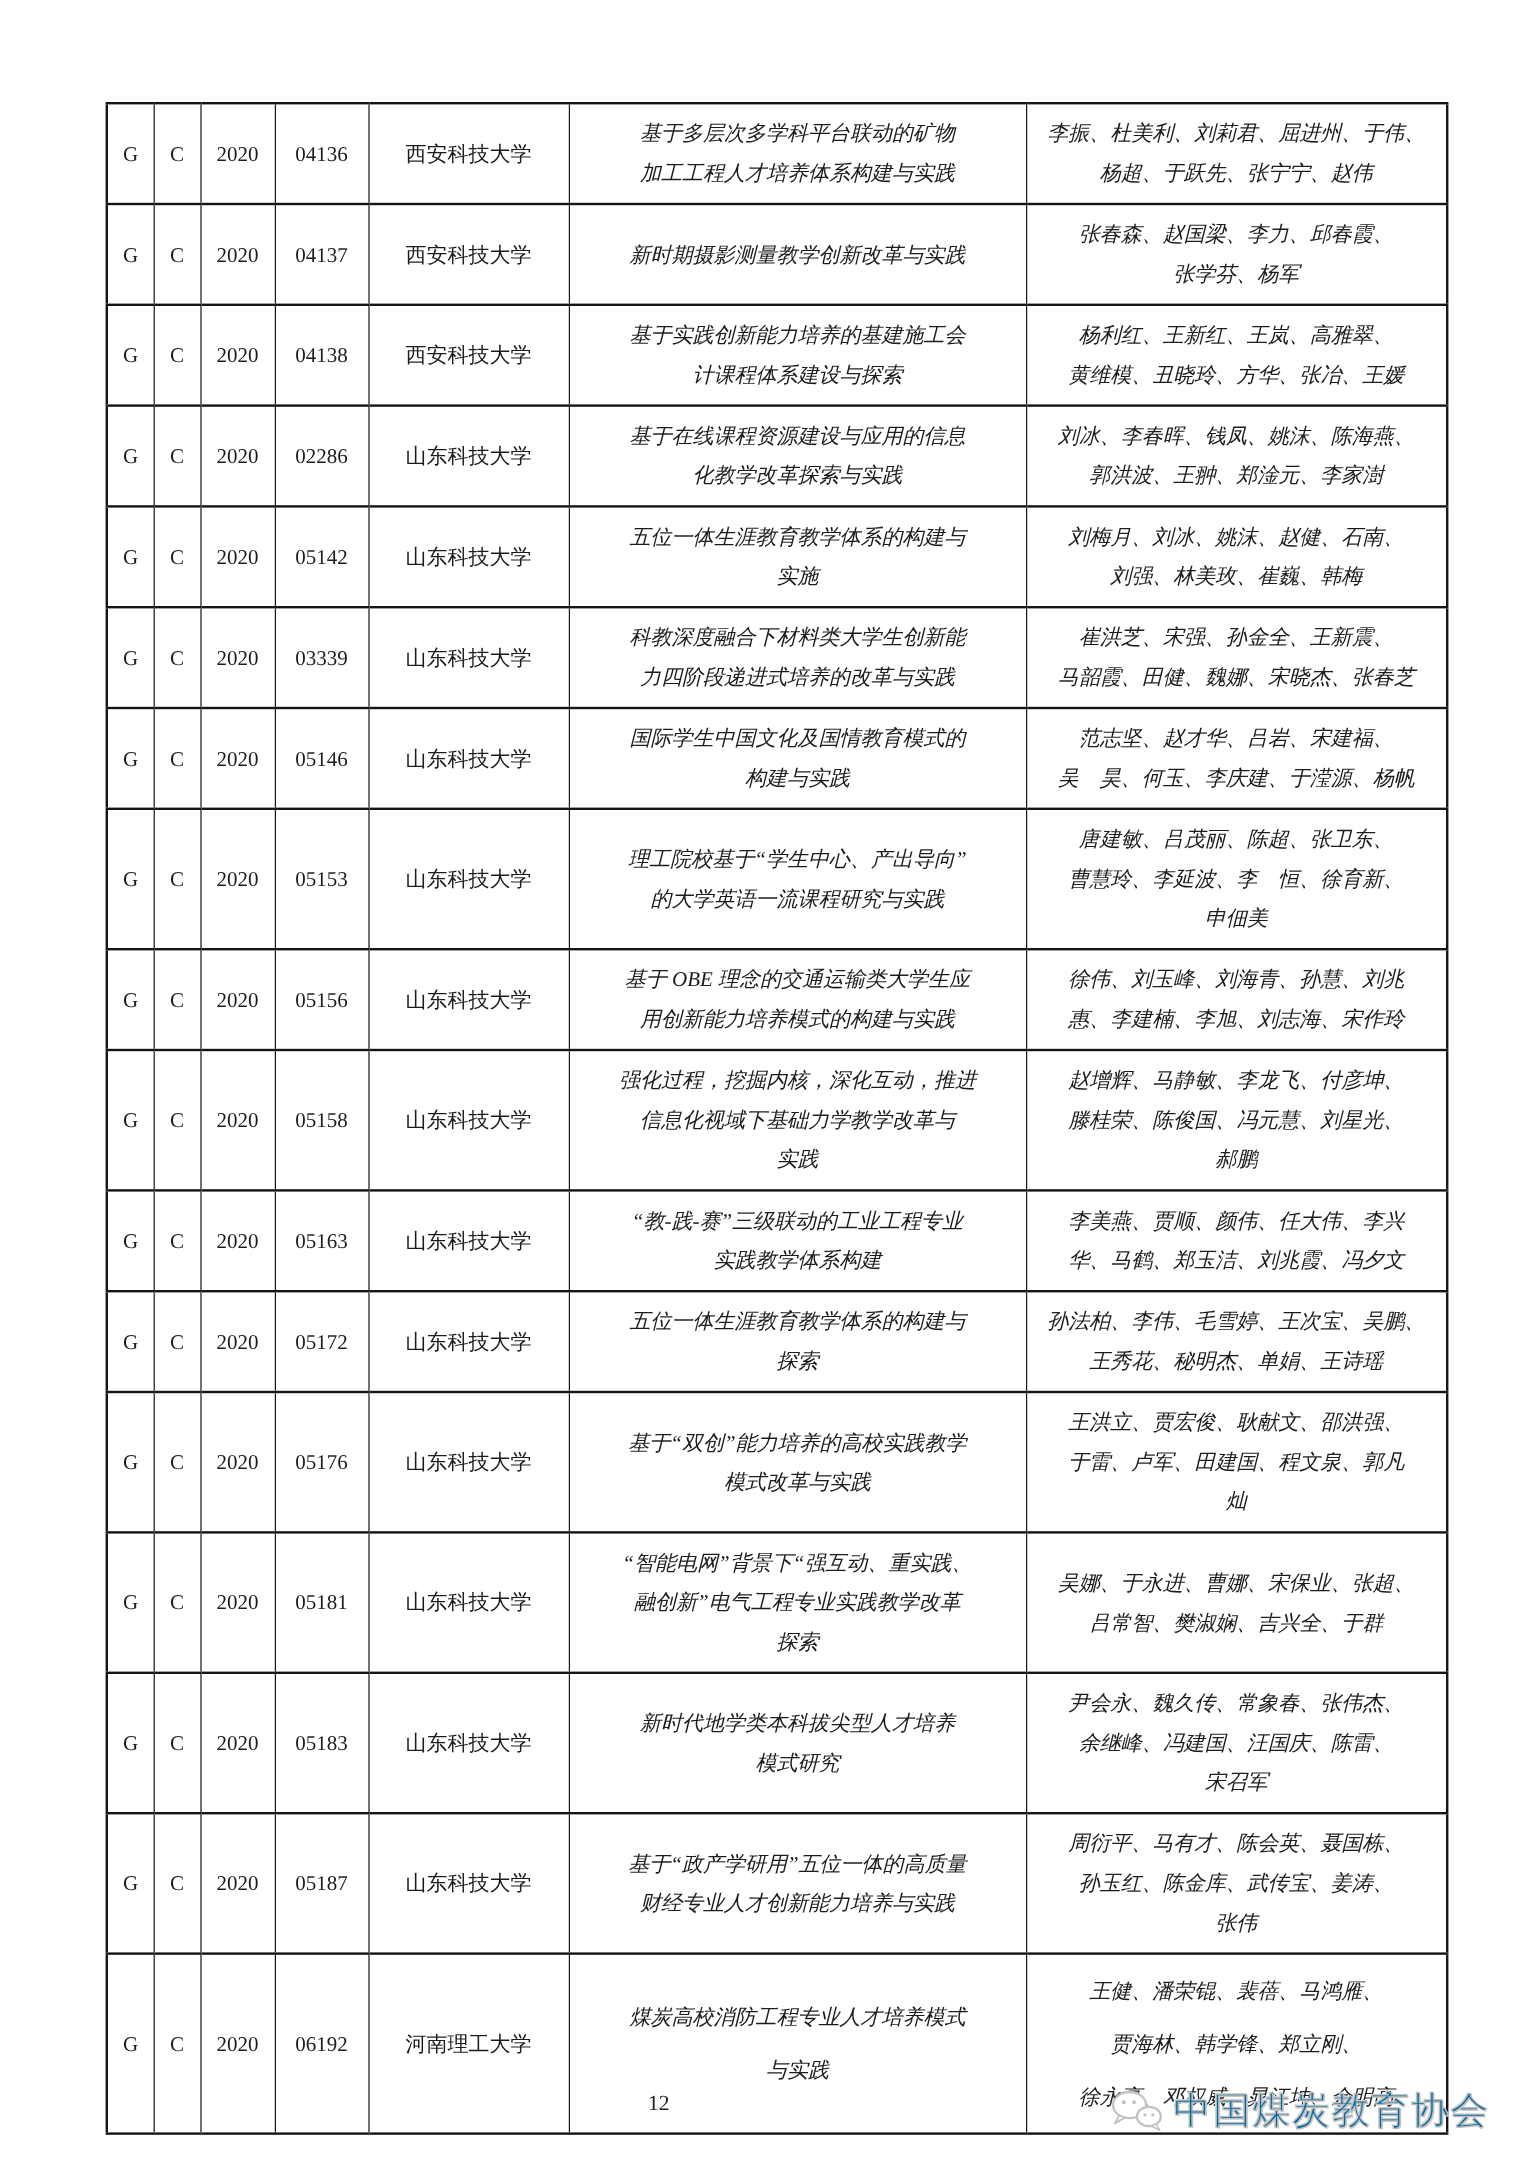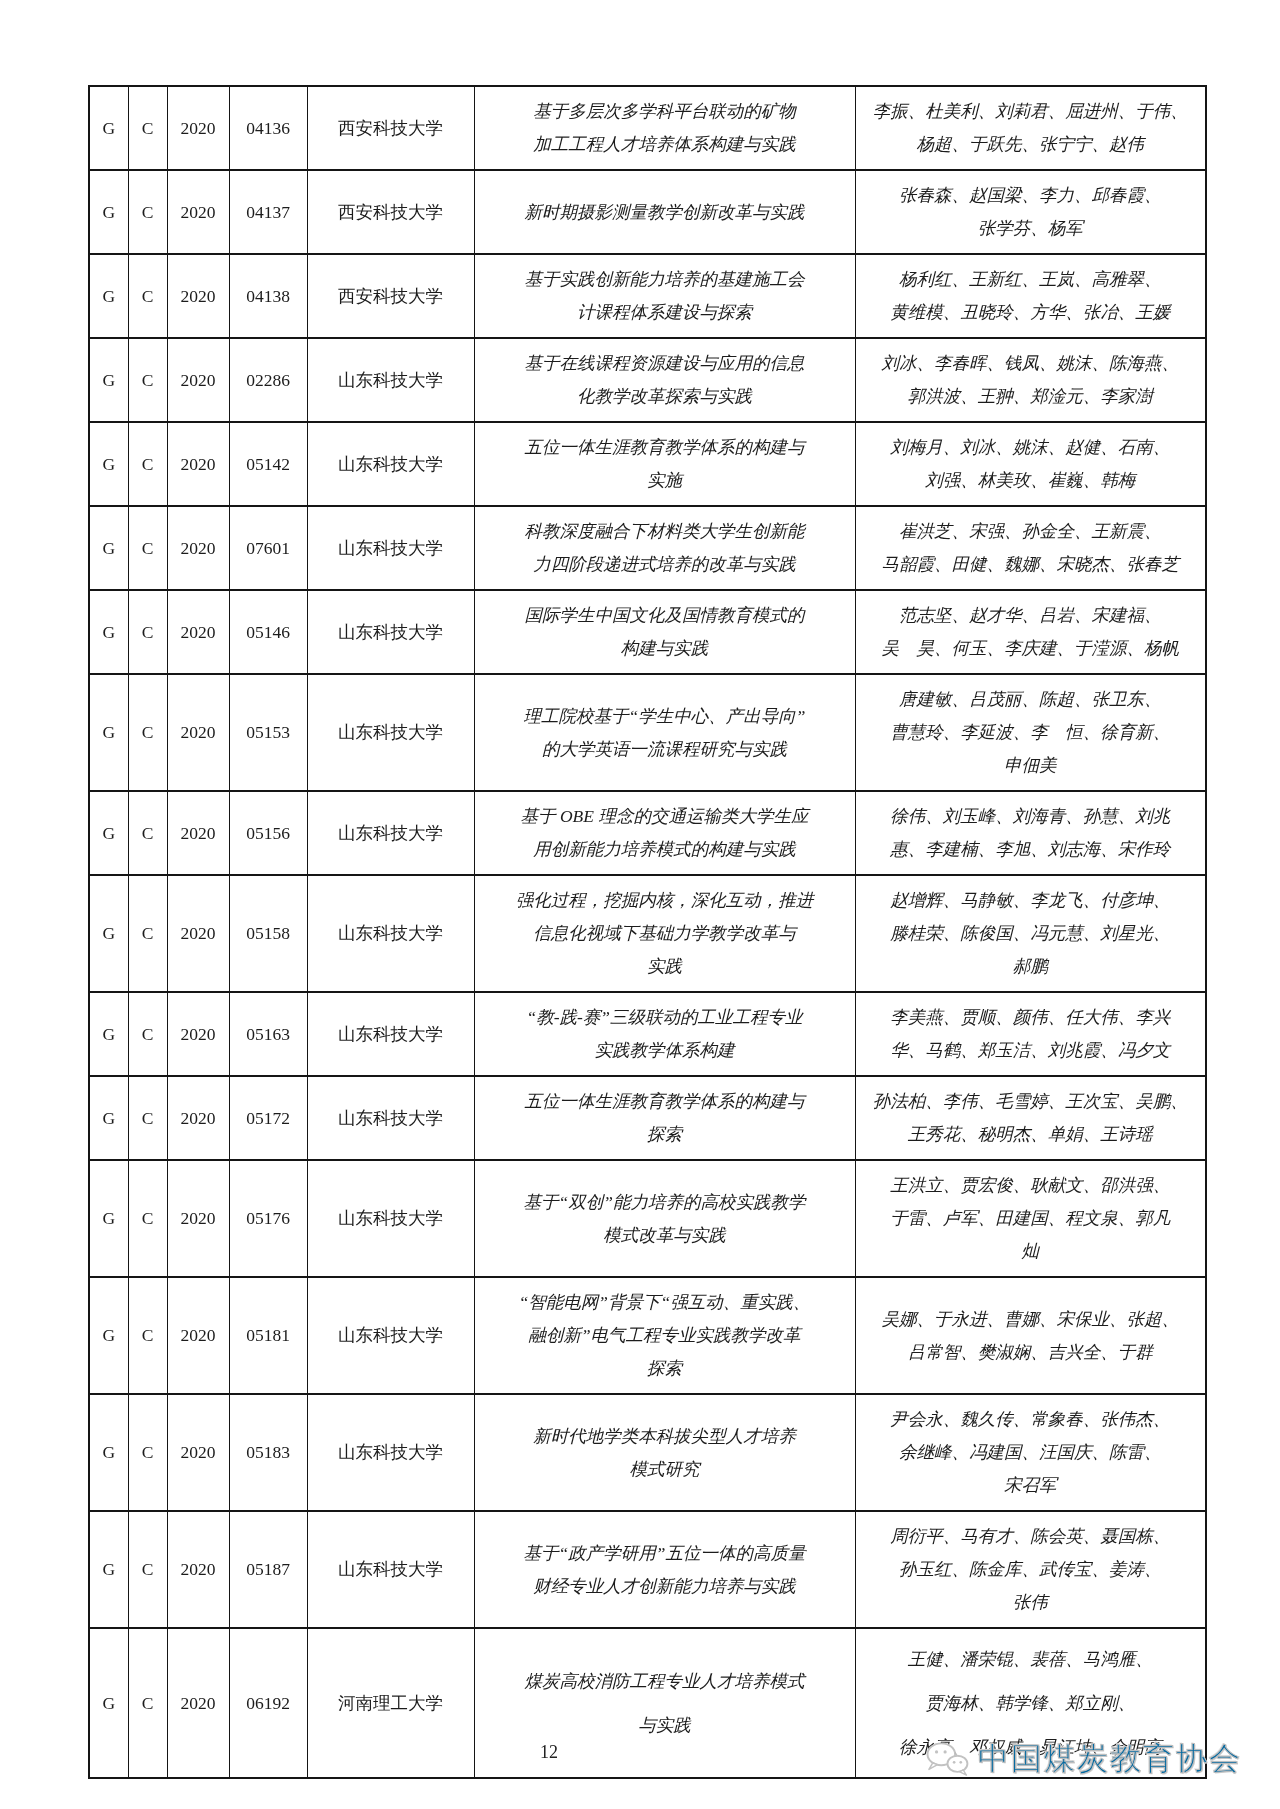--- a/index.html
+++ b/index.html
@@ -134,21 +134,21 @@
     <td class="c-univ">山东科技大学</td>
     <td class="c-title">五位一体生涯教育教学体系的构建与
 实施</td>
     <td class="c-members">刘梅月、刘冰、姚沫、赵健、石南、
 刘强、林美玫、崔巍、韩梅</td>
   </tr>
         <tr>
     <td class="c-grade">G</td>
     <td class="c-cat">C</td>
     <td class="c-year">2020</td>
-    <td class="c-code">07601</td>
+    <td class="c-code">03339</td>
     <td class="c-univ">山东科技大学</td>
     <td class="c-title">科教深度融合下材料类大学生创新能
 力四阶段递进式培养的改革与实践</td>
     <td class="c-members">崔洪芝、宋强、孙金全、王新震、
 马韶霞、田健、魏娜、宋晓杰、张春芝</td>
   </tr>
         <tr>
     <td class="c-grade">G</td>
     <td class="c-cat">C</td>
     <td class="c-year">2020</td>

